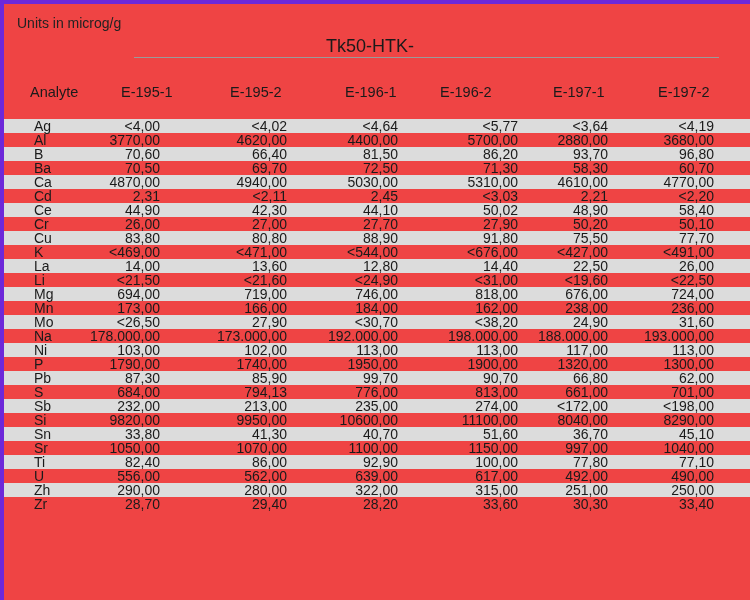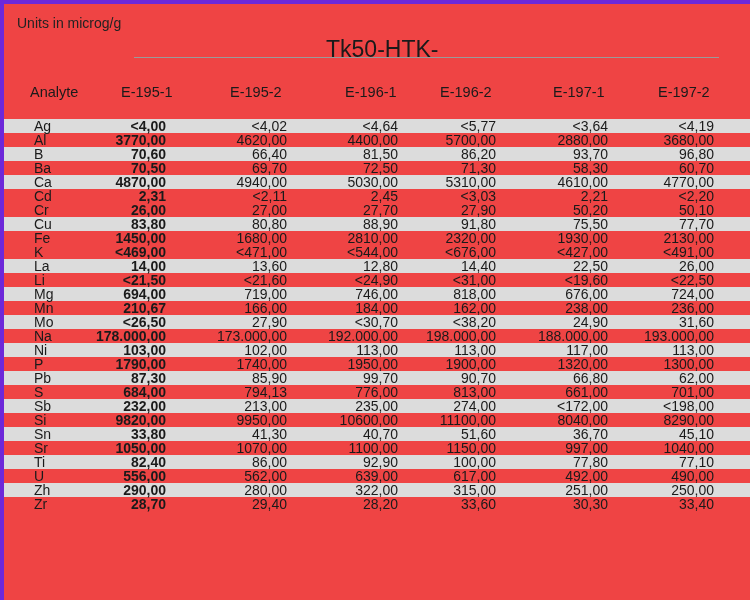--- a/index.html
+++ b/index.html
@@ -14,43 +14,43 @@
     width: 746px; height: 596px;
     border: 4px solid #6d28d9;
     background: #ef4444;
   }
   .units {
     position: absolute; left: 13px; top: 11px;
     font-size: 14px; color: #222;
   }
   .title {
     position: absolute; left: 322px; top: 32px;
-    font-size: 23px; color: #1a1a1a;
+    font-size: 18px; color: #1a1a1a;
   }
   .title-rule {
     position: absolute; left: 130px; top: 53px;
     width: 585px; height: 1px; background: #9a9a9a;
   }
   .hdr {
     position: absolute; top: 80px; font-size: 14.5px; color: #1a1a1a;
   }
   .table {
     position: absolute; left: 0; top: 115px; width: 746px;
   }
   .row {
     position: relative; height: 14px; line-height: 15.6px;
     font-size: 14px;
   }
   .row.shade { background: #dcdcdc; }
   .row .an { position: absolute; left: 30px; }
   .row .v { position: absolute; text-align: right; width: 110px; }
-  .c1 { left: 52px; font-weight: bold; }
+  .c1 { left: 46px; }
   .c2 { left: 173px; }
   .c3 { left: 284px; }
-  .c4 { left: 382px; }
+  .c4 { left: 404px; }
   .c5 { left: 494px; }
   .c6 { left: 600px; }
 </style>
 </head>
 <body>
 
 <div class="frame">
   <div class="units">Units in microg/g</div>
   <div class="title">Tk50-HTK-</div>
   <div class="title-rule"></div>
@@ -113,48 +113,48 @@
       </div>
       <div class="row">
         <span class="an">Cd</span>
         <span class="v c1">2,31</span>
         <span class="v c2">&lt;2,11</span>
         <span class="v c3">2,45</span>
         <span class="v c4">&lt;3,03</span>
         <span class="v c5">2,21</span>
         <span class="v c6">&lt;2,20</span>
       </div>
+      <div class="row shade">
+        <span class="an">Ce</span>
+        <span class="v c1">44,90</span>
+        <span class="v c2">42,30</span>
+        <span class="v c3">44,10</span>
+        <span class="v c4">50,02</span>
+        <span class="v c5">48,90</span>
+        <span class="v c6">58,40</span>
+      </div>
       <div class="row">
         <span class="an">Cr</span>
         <span class="v c1">26,00</span>
         <span class="v c2">27,00</span>
         <span class="v c3">27,70</span>
         <span class="v c4">27,90</span>
         <span class="v c5">50,20</span>
         <span class="v c6">50,10</span>
       </div>
       <div class="row shade">
         <span class="an">Cu</span>
         <span class="v c1">83,80</span>
         <span class="v c2">80,80</span>
         <span class="v c3">88,90</span>
         <span class="v c4">91,80</span>
         <span class="v c5">75,50</span>
         <span class="v c6">77,70</span>
       </div>
       <div class="row">
-        <span class="an">Fe</span>
-        <span class="v c1">1450,00</span>
-        <span class="v c2">1680,00</span>
-        <span class="v c3">2810,00</span>
-        <span class="v c4">2320,00</span>
-        <span class="v c5">1930,00</span>
-        <span class="v c6">2130,00</span>
-      </div>
-      <div class="row">
         <span class="an">K</span>
         <span class="v c1">&lt;469,00</span>
         <span class="v c2">&lt;471,00</span>
         <span class="v c3">&lt;544,00</span>
         <span class="v c4">&lt;676,00</span>
         <span class="v c5">&lt;427,00</span>
         <span class="v c6">&lt;491,00</span>
       </div>
       <div class="row shade">
         <span class="an">La</span>
@@ -178,21 +178,21 @@
         <span class="an">Mg</span>
         <span class="v c1">694,00</span>
         <span class="v c2">719,00</span>
         <span class="v c3">746,00</span>
         <span class="v c4">818,00</span>
         <span class="v c5">676,00</span>
         <span class="v c6">724,00</span>
       </div>
       <div class="row">
         <span class="an">Mn</span>
-        <span class="v c1">210,67</span>
+        <span class="v c1">173,00</span>
         <span class="v c2">166,00</span>
         <span class="v c3">184,00</span>
         <span class="v c4">162,00</span>
         <span class="v c5">238,00</span>
         <span class="v c6">236,00</span>
       </div>
       <div class="row shade">
         <span class="an">Mo</span>
         <span class="v c1">&lt;26,50</span>
         <span class="v c2">27,90</span>

